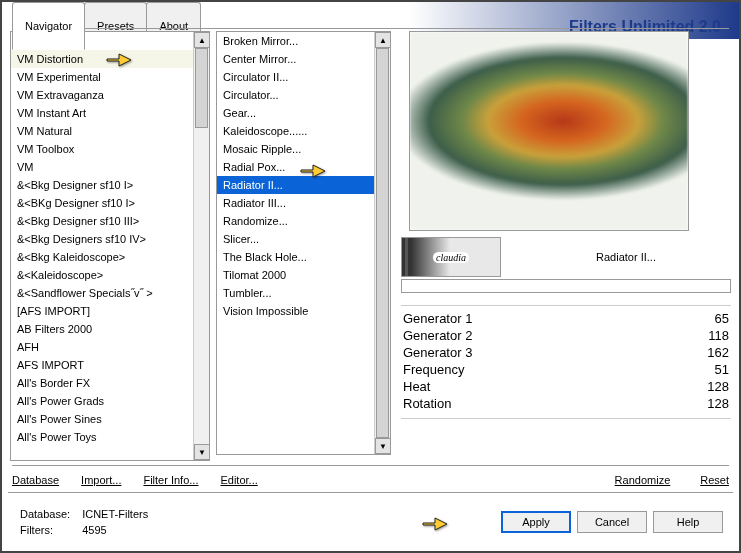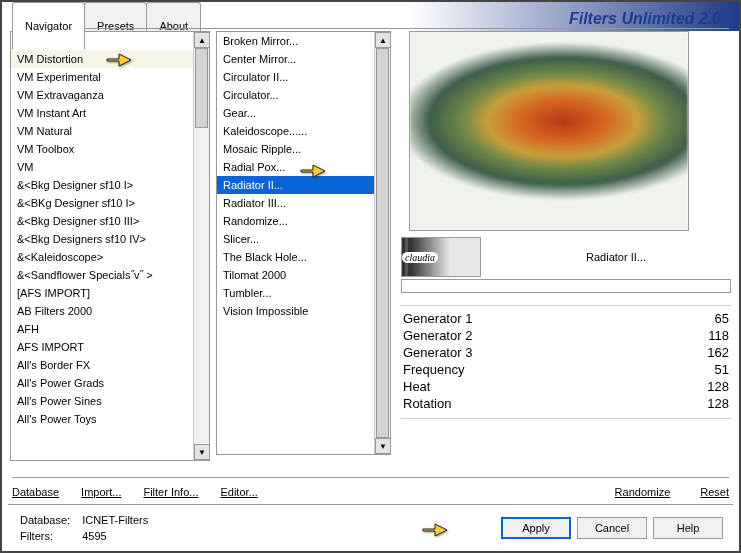--- a/index.html
+++ b/index.html
@@ -2,48 +2,48 @@
 <html><head>
 <meta charset="utf-8">
 <style>
 * { box-sizing: border-box; margin: 0; padding: 0; }
 body { font-family: Tahoma, Arial, sans-serif; font-size: 11px; background: #fff; width: 741px; height: 553px; overflow: hidden; position: relative; border: 2px solid #444; }
 .window { width: 100%; height: 100%; display: flex; flex-direction: column; }
 .header { display: flex; justify-content: space-between; align-items: flex-start; height: 26px; }
 .tabs { display: flex; margin-left: 10px; }
 .tab { padding: 17px 12px; border: 1px solid #999; border-bottom: none; background: #f0f0f0; font-size: 11px; cursor: pointer; border-radius: 3px 3px 0 0; margin-right: -1px; }
 .tab.active { background: #fff; position: relative; z-index: 2; border-bottom: 1px solid #fff; }
-.title { background: linear-gradient(to right, #fff 0%, #fff 25%, #1e3a8a 100%); color: #1e3a8a; font-weight: bold; font-style: italic; font-size: 16px; padding: 8px 18px 3px 100px; text-align: right; flex: 1; margin-left: 100px; }
+.title { background: linear-gradient(to right, #fff 0%, #fff 25%, #1e3a8a 100%); color: #1e3a8a; font-weight: bold; font-size: 16px; padding: 16px 18px 3px 100px; text-align: right; flex: 1; margin-left: 100px; }
 .divline { border-top: 1px solid #999; margin: 0 10px 2px 10px; }
 .main { flex: 1; display: flex; padding: 0 8px; overflow: hidden; }
 .col { display: flex; flex-direction: column; }
 .listbox { border: 1px solid #999; background: #fff; overflow: hidden; position: relative; }
 .list-inner { overflow-y: auto; height: 100%; }
 .list-item { padding: 1px 6px; white-space: nowrap; font-size: 11px; cursor: pointer; line-height: 16px; }
 .list-item.selected { background: #f5f5e8; }
 .list-item.hlblue { background: #0a64d8; color: #fff; }
 .scrollbar { position: absolute; right: 0; top: 0; bottom: 0; width: 16px; background: #f0f0f0; border-left: 1px solid #ccc; }
 .sb-btn { width: 16px; height: 16px; background: #e4e4e4; border: 1px solid #999; display: flex; align-items: center; justify-content: center; font-size: 8px; }
 .sb-thumb { position: absolute; left: 1px; right: 1px; background: #d4d4d4; border: 1px solid #999; }
 .col-left { width: 200px; }
 .col-mid { width: 175px; margin-left: 6px; }
 .col-right { flex: 1; margin-left: 10px; display: flex; flex-direction: column; }
 .preview { width: 280px; height: 200px; border: 1px solid #999; margin-left: 8px; background: #fff; overflow: hidden; position: relative; }
 .preview-swirl { width: 100%; height: 100%; background: radial-gradient(ellipse 60% 40% at 55% 45%, #b63818 0%, #d5651f 25%, #c9a03a 45%, #708848 60%, #3d5e4a 80%, #f0f3ed 100%); filter: blur(1px); }
 .info-row { display: flex; align-items: center; margin-top: 6px; margin-left: 0; }
-.logo { width: 80px; height: 40px; background: linear-gradient(90deg, #333 0%, #333 3px, #555 3px, #555 6px, #333 6px, #333 9px, #e8e8e8 48px, #e8e8e8 100%); border: 1px solid #999; display: flex; align-items: center; justify-content: flex-start; position: relative; }
+.logo { width: 100px; height: 40px; background: linear-gradient(90deg, #333 0%, #333 3px, #555 3px, #555 6px, #333 6px, #333 9px, #e8e8e8 48px, #e8e8e8 100%); border: 1px solid #999; display: flex; align-items: center; justify-content: center; position: relative; }
 .logo-text { background: #fff; font-style: italic; font-family: cursive; font-size: 10px; padding: 0 3px; border-radius: 8px; }
 .info-title { flex: 1; text-align: center; font-size: 11px; padding-left: 20px; }
 .progbar { height: 14px; border: 1px solid #999; margin: 2px 0 8px 0; background: #fff; }
 .hr { border-top: 1px solid #ccc; margin: 4px 0; }
 .param-row { display: flex; justify-content: space-between; padding: 1px 2px; font-size: 13px; line-height: 15px; }
 .toolbar { display: flex; padding: 6px 10px; gap: 22px; font-size: 11px; }
 .tbtn { text-decoration: underline; cursor: pointer; }
 .toolbar-right { margin-left: auto; display: flex; gap: 30px; }
-.footer { padding: 6px 10px; display: flex; align-items: center; border-top: 1px solid #999; margin: 0 6px; }
+.footer { padding: 12px 10px; display: flex; align-items: center; border-top: 1px solid #999; margin: 0 6px; }
 .footer-labels { font-size: 11px; line-height: 14px; }
 .footer-labels td { padding-right: 10px; }
 .footer-btns { margin-left: auto; display: flex; gap: 6px; position: relative; }
 .btn { min-width: 70px; padding: 3px 12px; border: 1px solid #999; background: #f0f0f0; font-size: 11px; cursor: pointer; }
 .btn.primary { border: 2px solid #0a64d8; margin-left: 48px; }
 .pointer { position: absolute; width: 28px; height: 22px; pointer-events: none; z-index: 100; }
 .pointer svg { filter: drop-shadow(1px 1px 1px rgba(0,0,0,0.4)); }
 </style>
 </head>
 <body>
@@ -68,20 +68,21 @@
             <div class="list-item">VM Experimental</div>
             <div class="list-item">VM Extravaganza</div>
             <div class="list-item">VM Instant Art</div>
             <div class="list-item">VM Natural</div>
             <div class="list-item">VM Toolbox</div>
             <div class="list-item">VM</div>
             <div class="list-item">&amp;&lt;Bkg Designer sf10 I&gt;</div>
             <div class="list-item">&amp;&lt;BKg Designer sf10 I&gt;</div>
             <div class="list-item">&amp;&lt;Bkg Designer sf10 III&gt;</div>
             <div class="list-item">&amp;&lt;Bkg Designers sf10 IV&gt;</div>
+            <div class="list-item">&amp;&lt;Bkg Kaleidoscope&gt;</div>
             <div class="list-item">&amp;&lt;Kaleidoscope&gt;</div>
             <div class="list-item">&amp;&lt;Sandflower Specials˝v˝ &gt;</div>
             <div class="list-item">[AFS IMPORT]</div>
             <div class="list-item">AB Filters 2000</div>
             <div class="list-item">AFH</div>
             <div class="list-item">AFS IMPORT</div>
             <div class="list-item">All's Border FX</div>
             <div class="list-item">All's Power Grads</div>
             <div class="list-item">All's Power Sines</div>
             <div class="list-item">All's Power Toys</div>

